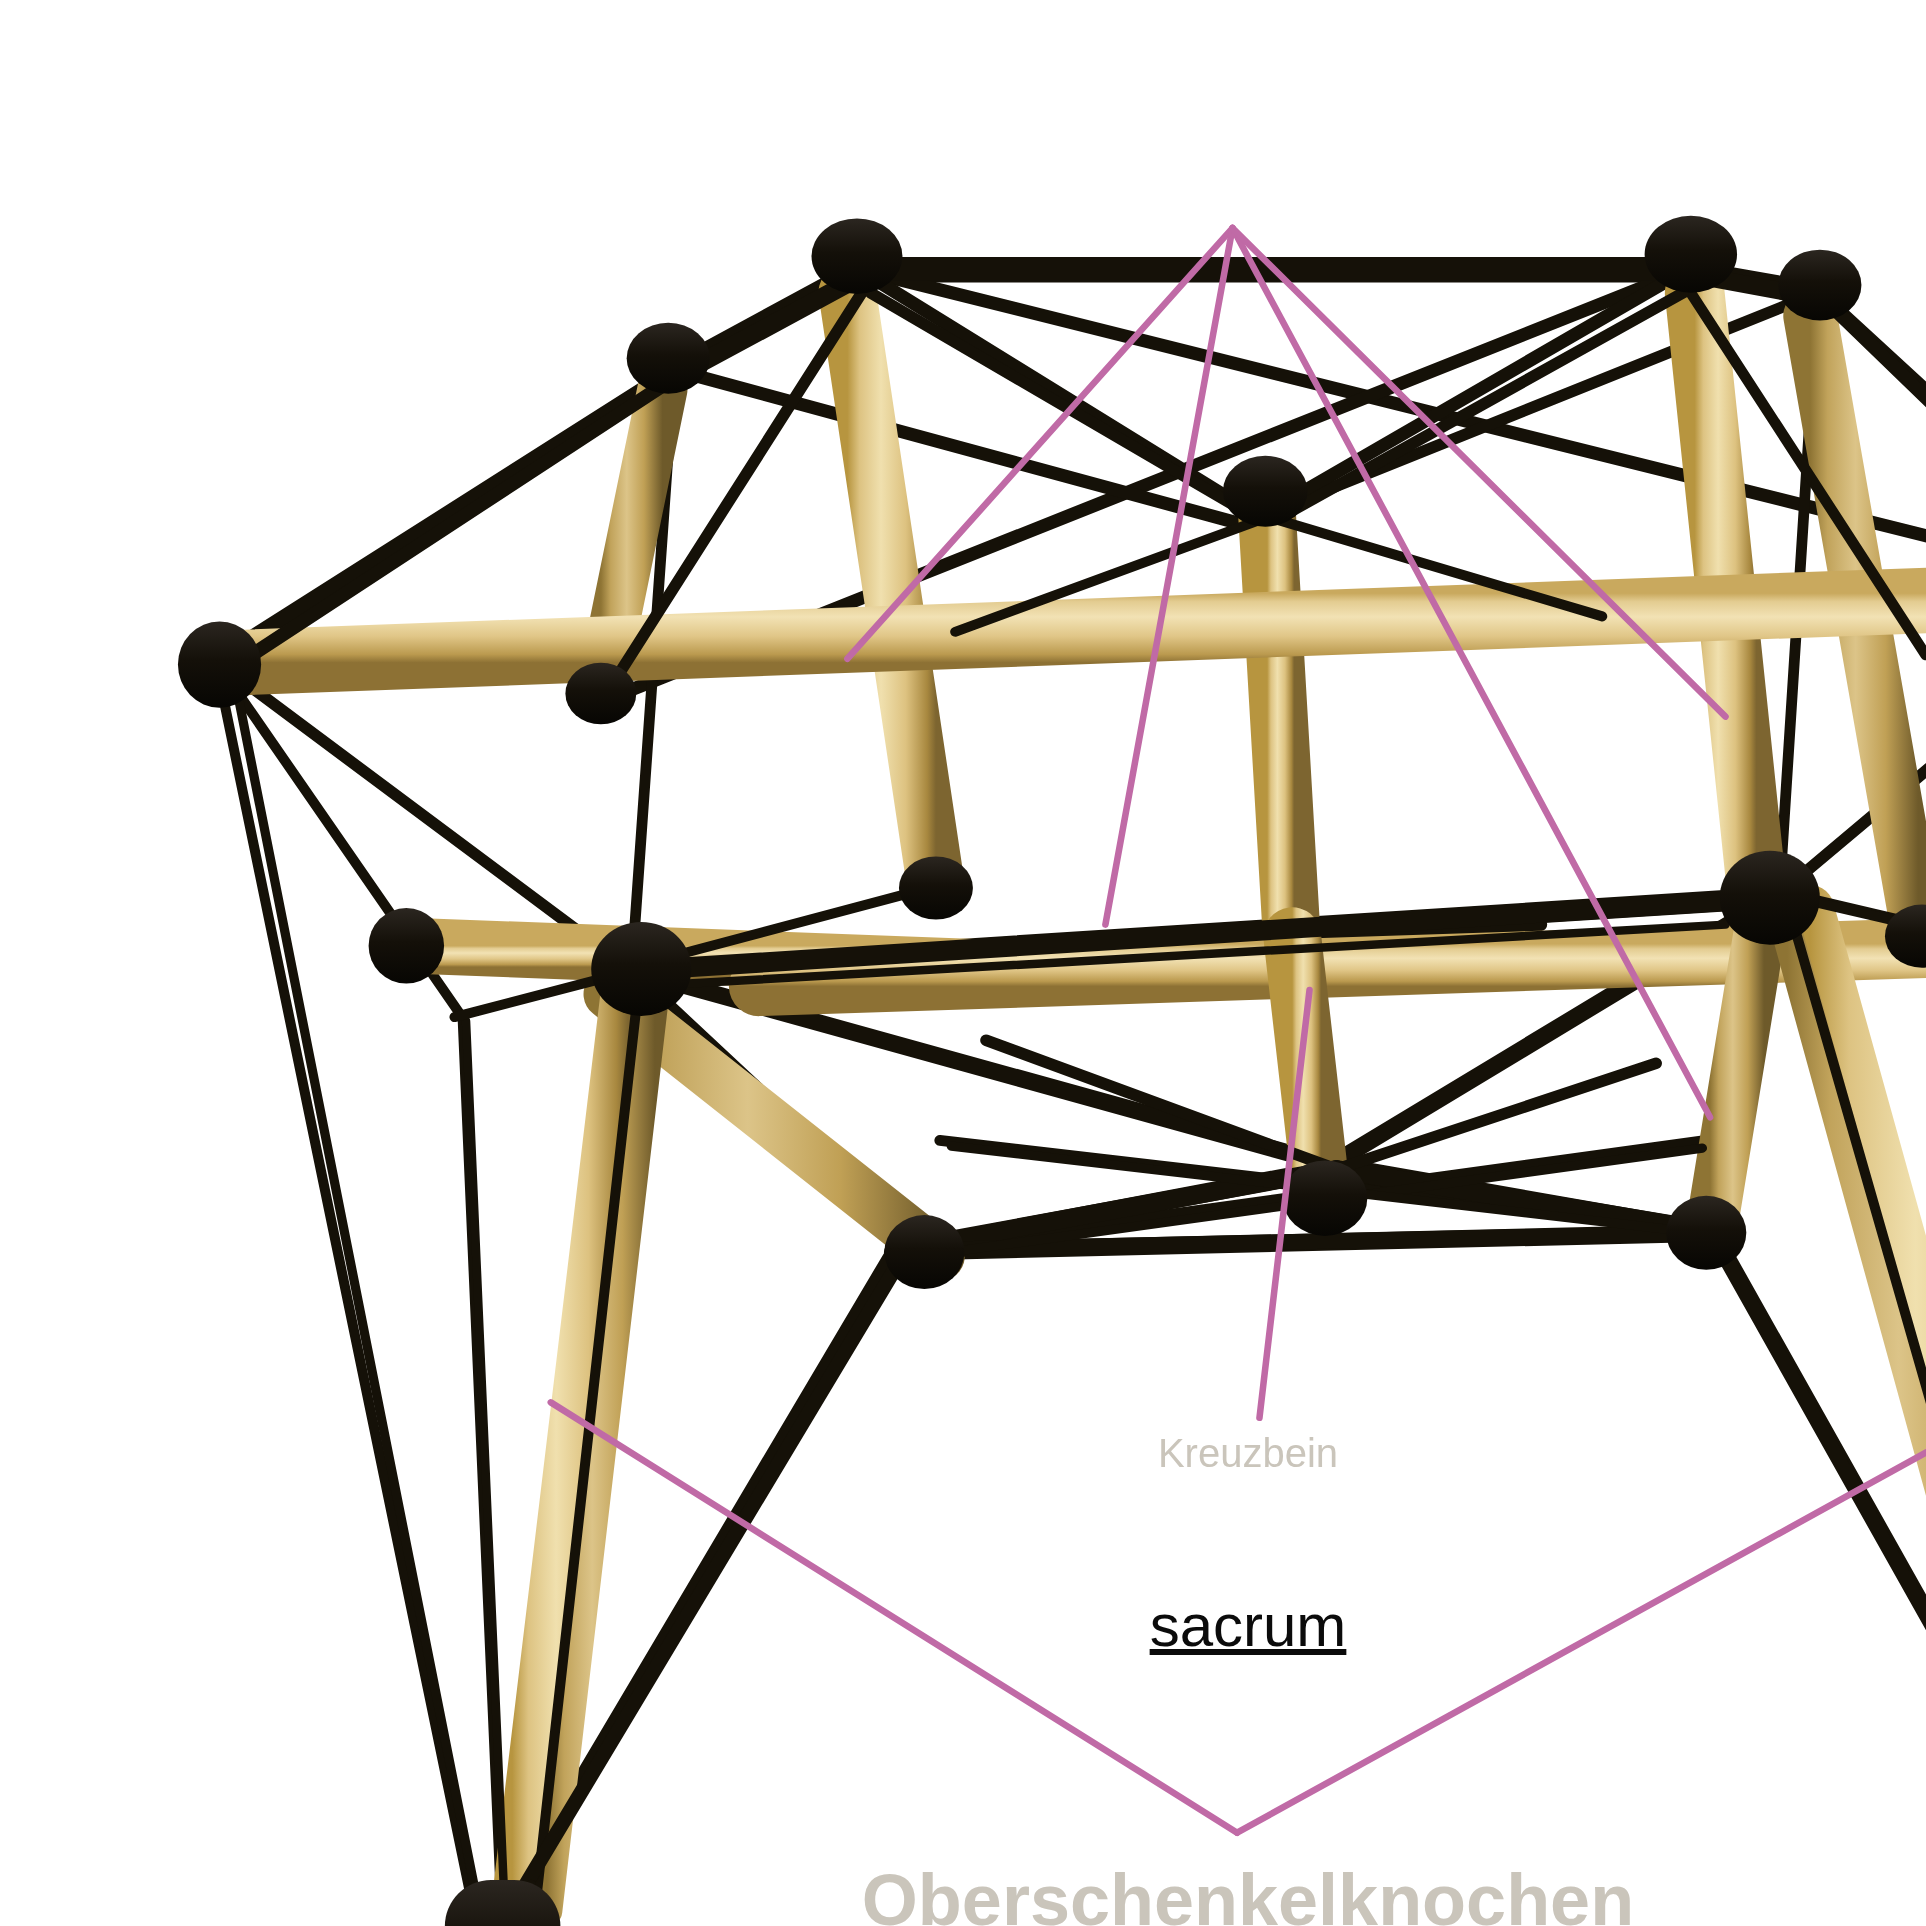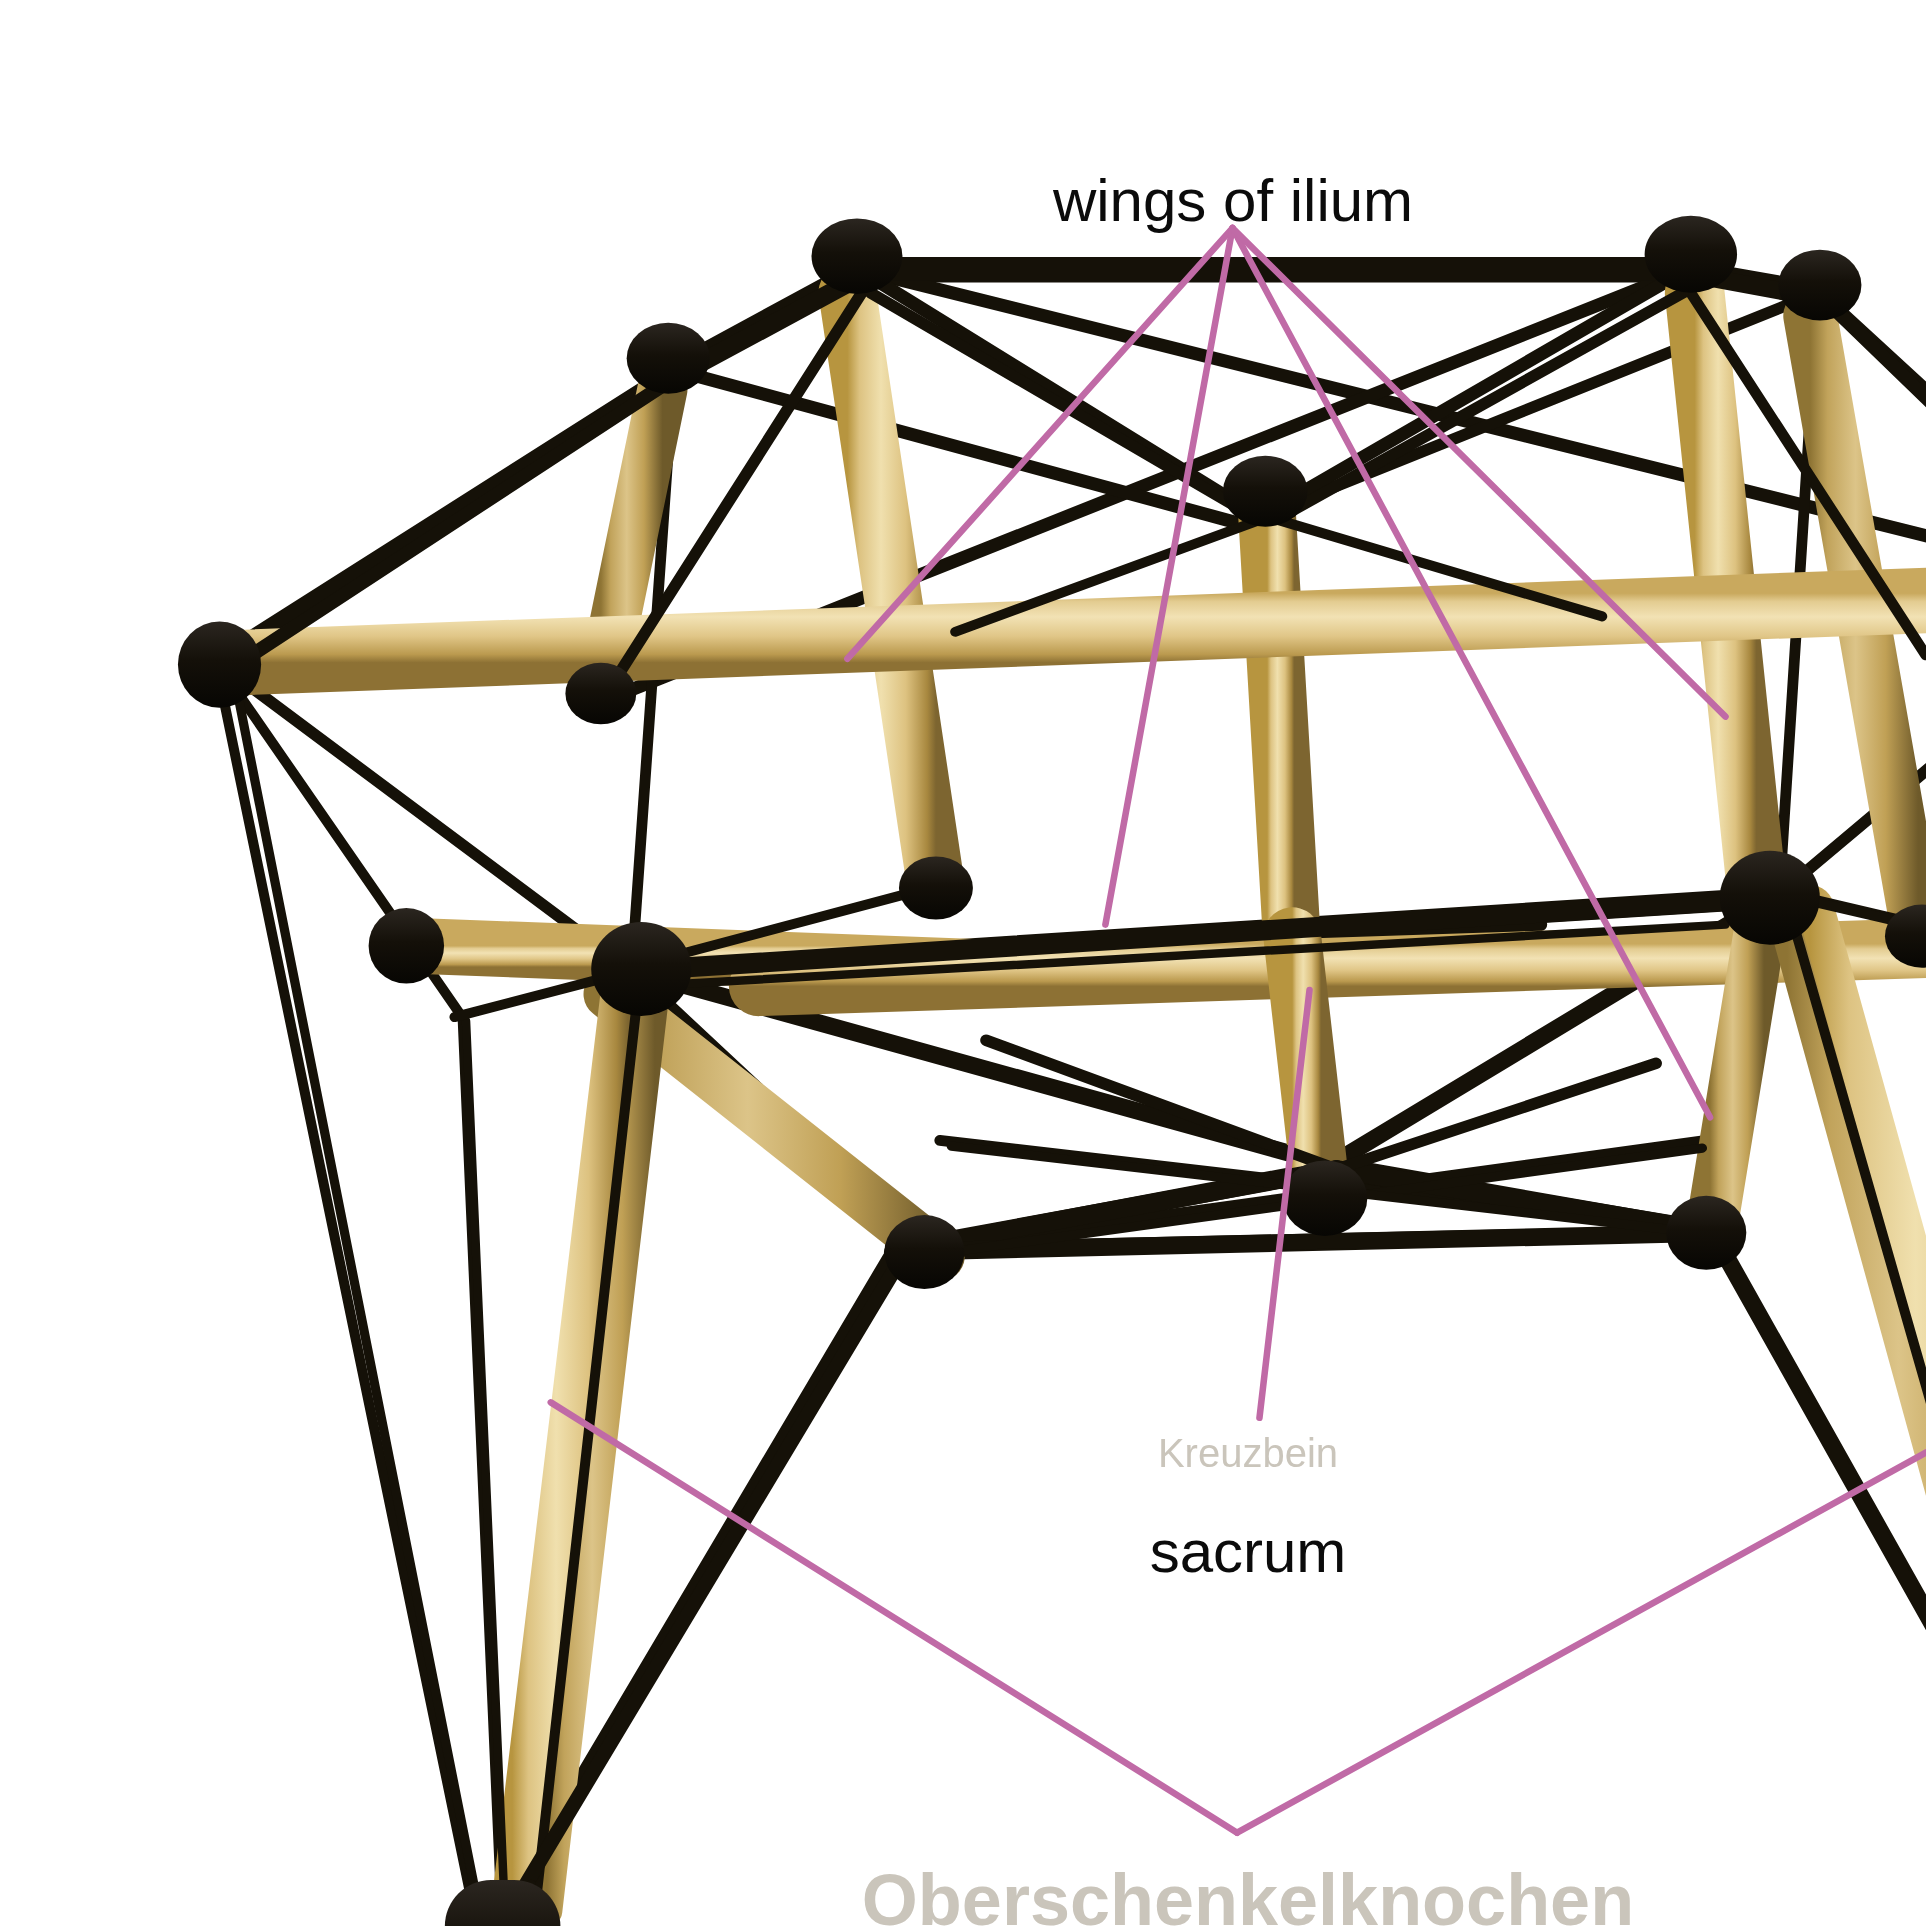--- a/index.html
+++ b/index.html
@@ -212,21 +212,20 @@
         <path d="M3200,592 L2200,1710"></path>
         <path d="M3200,592 L2870,2400"></path>
         <path d="M3200,592 L4440,2900"></path>
         <path d="M3200,592 L4480,1860"></path>
         <path d="M3270,3680 L3400,2570"></path>
         <path d="M3212,4757 L1430,3640"></path>
         <path d="M3212,4757 L5200,3660"></path>
       </g>
   </svg>
 
-  <div class="lbl en" style="left:1233px; top:171px; font-size:60px;">wings of ilium</div>
 
   <div class="lbl de" style="left:1248px; top:1433px; font-size:40px;">Kreuzbein</div>
-  <div class="lbl en" style="left:1248px; top:1522px; font-size:60px;">sacrum</div>
+  <div class="lbl en" style="left:1248px; top:1596px; font-size:60px;text-decoration:underline;">sacrum</div>
 
   <div class="lbl de" style="left:1248px; top:1864px; font-size:72px;font-weight:bold;">Oberschenkelknochen</div>
 
 </div>
 
 
 </body></html>

